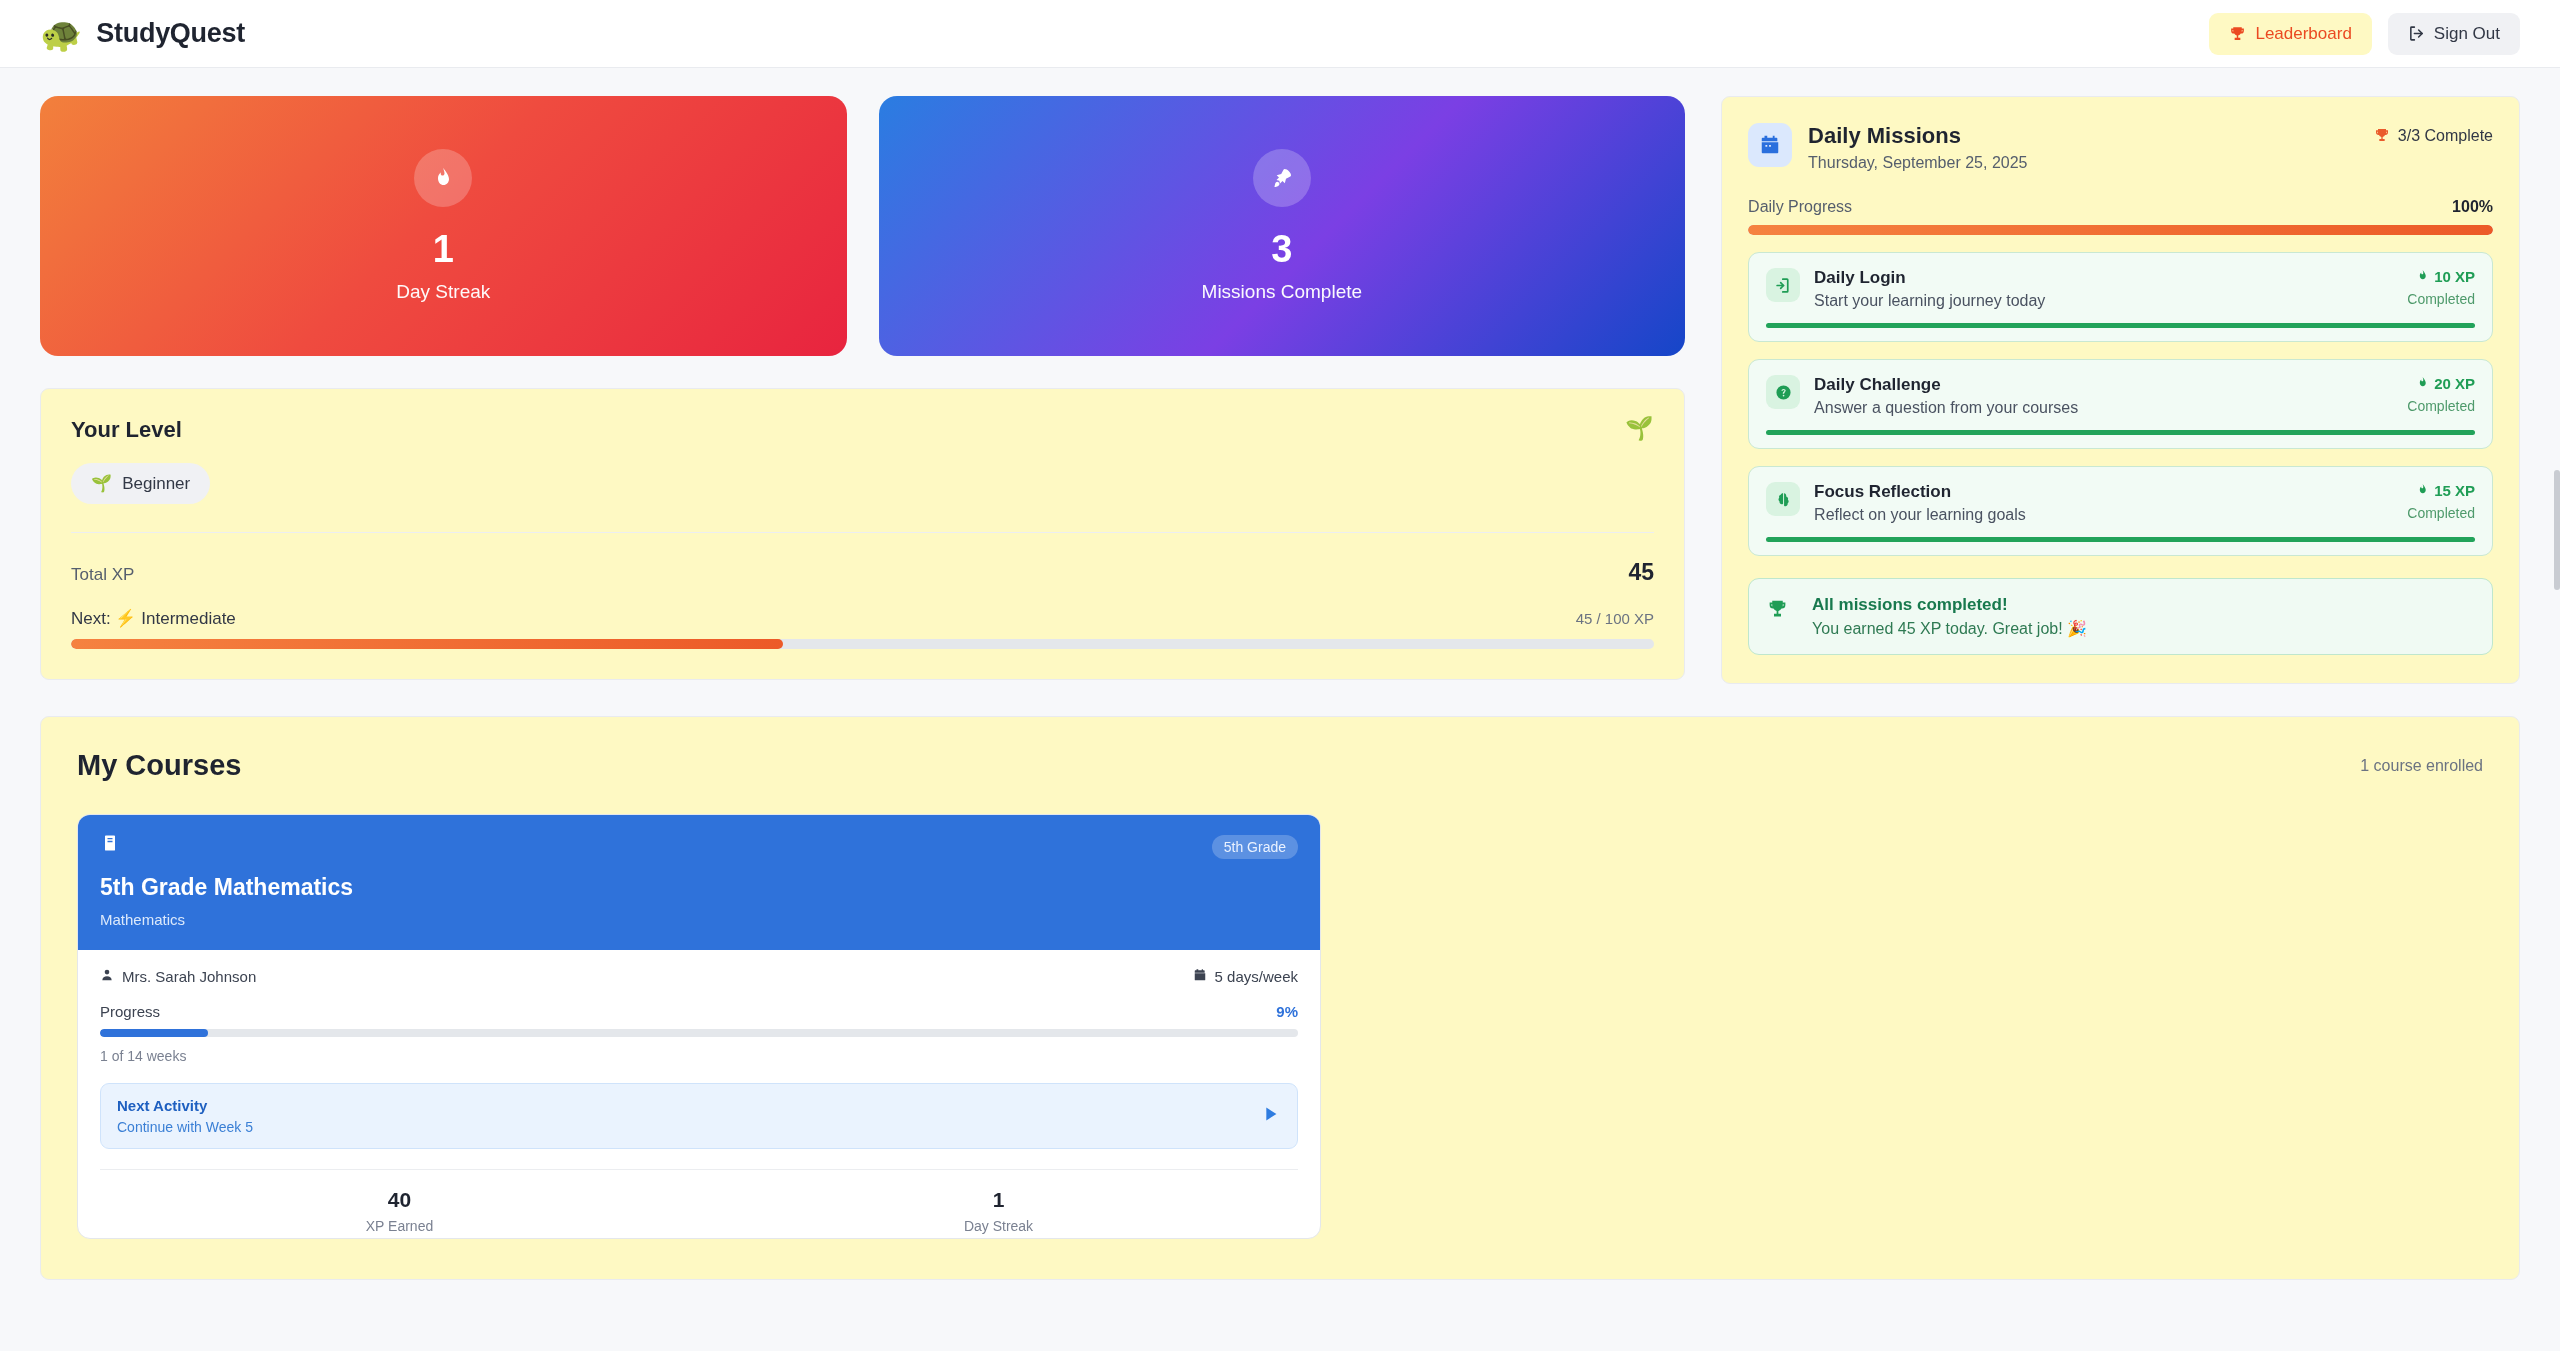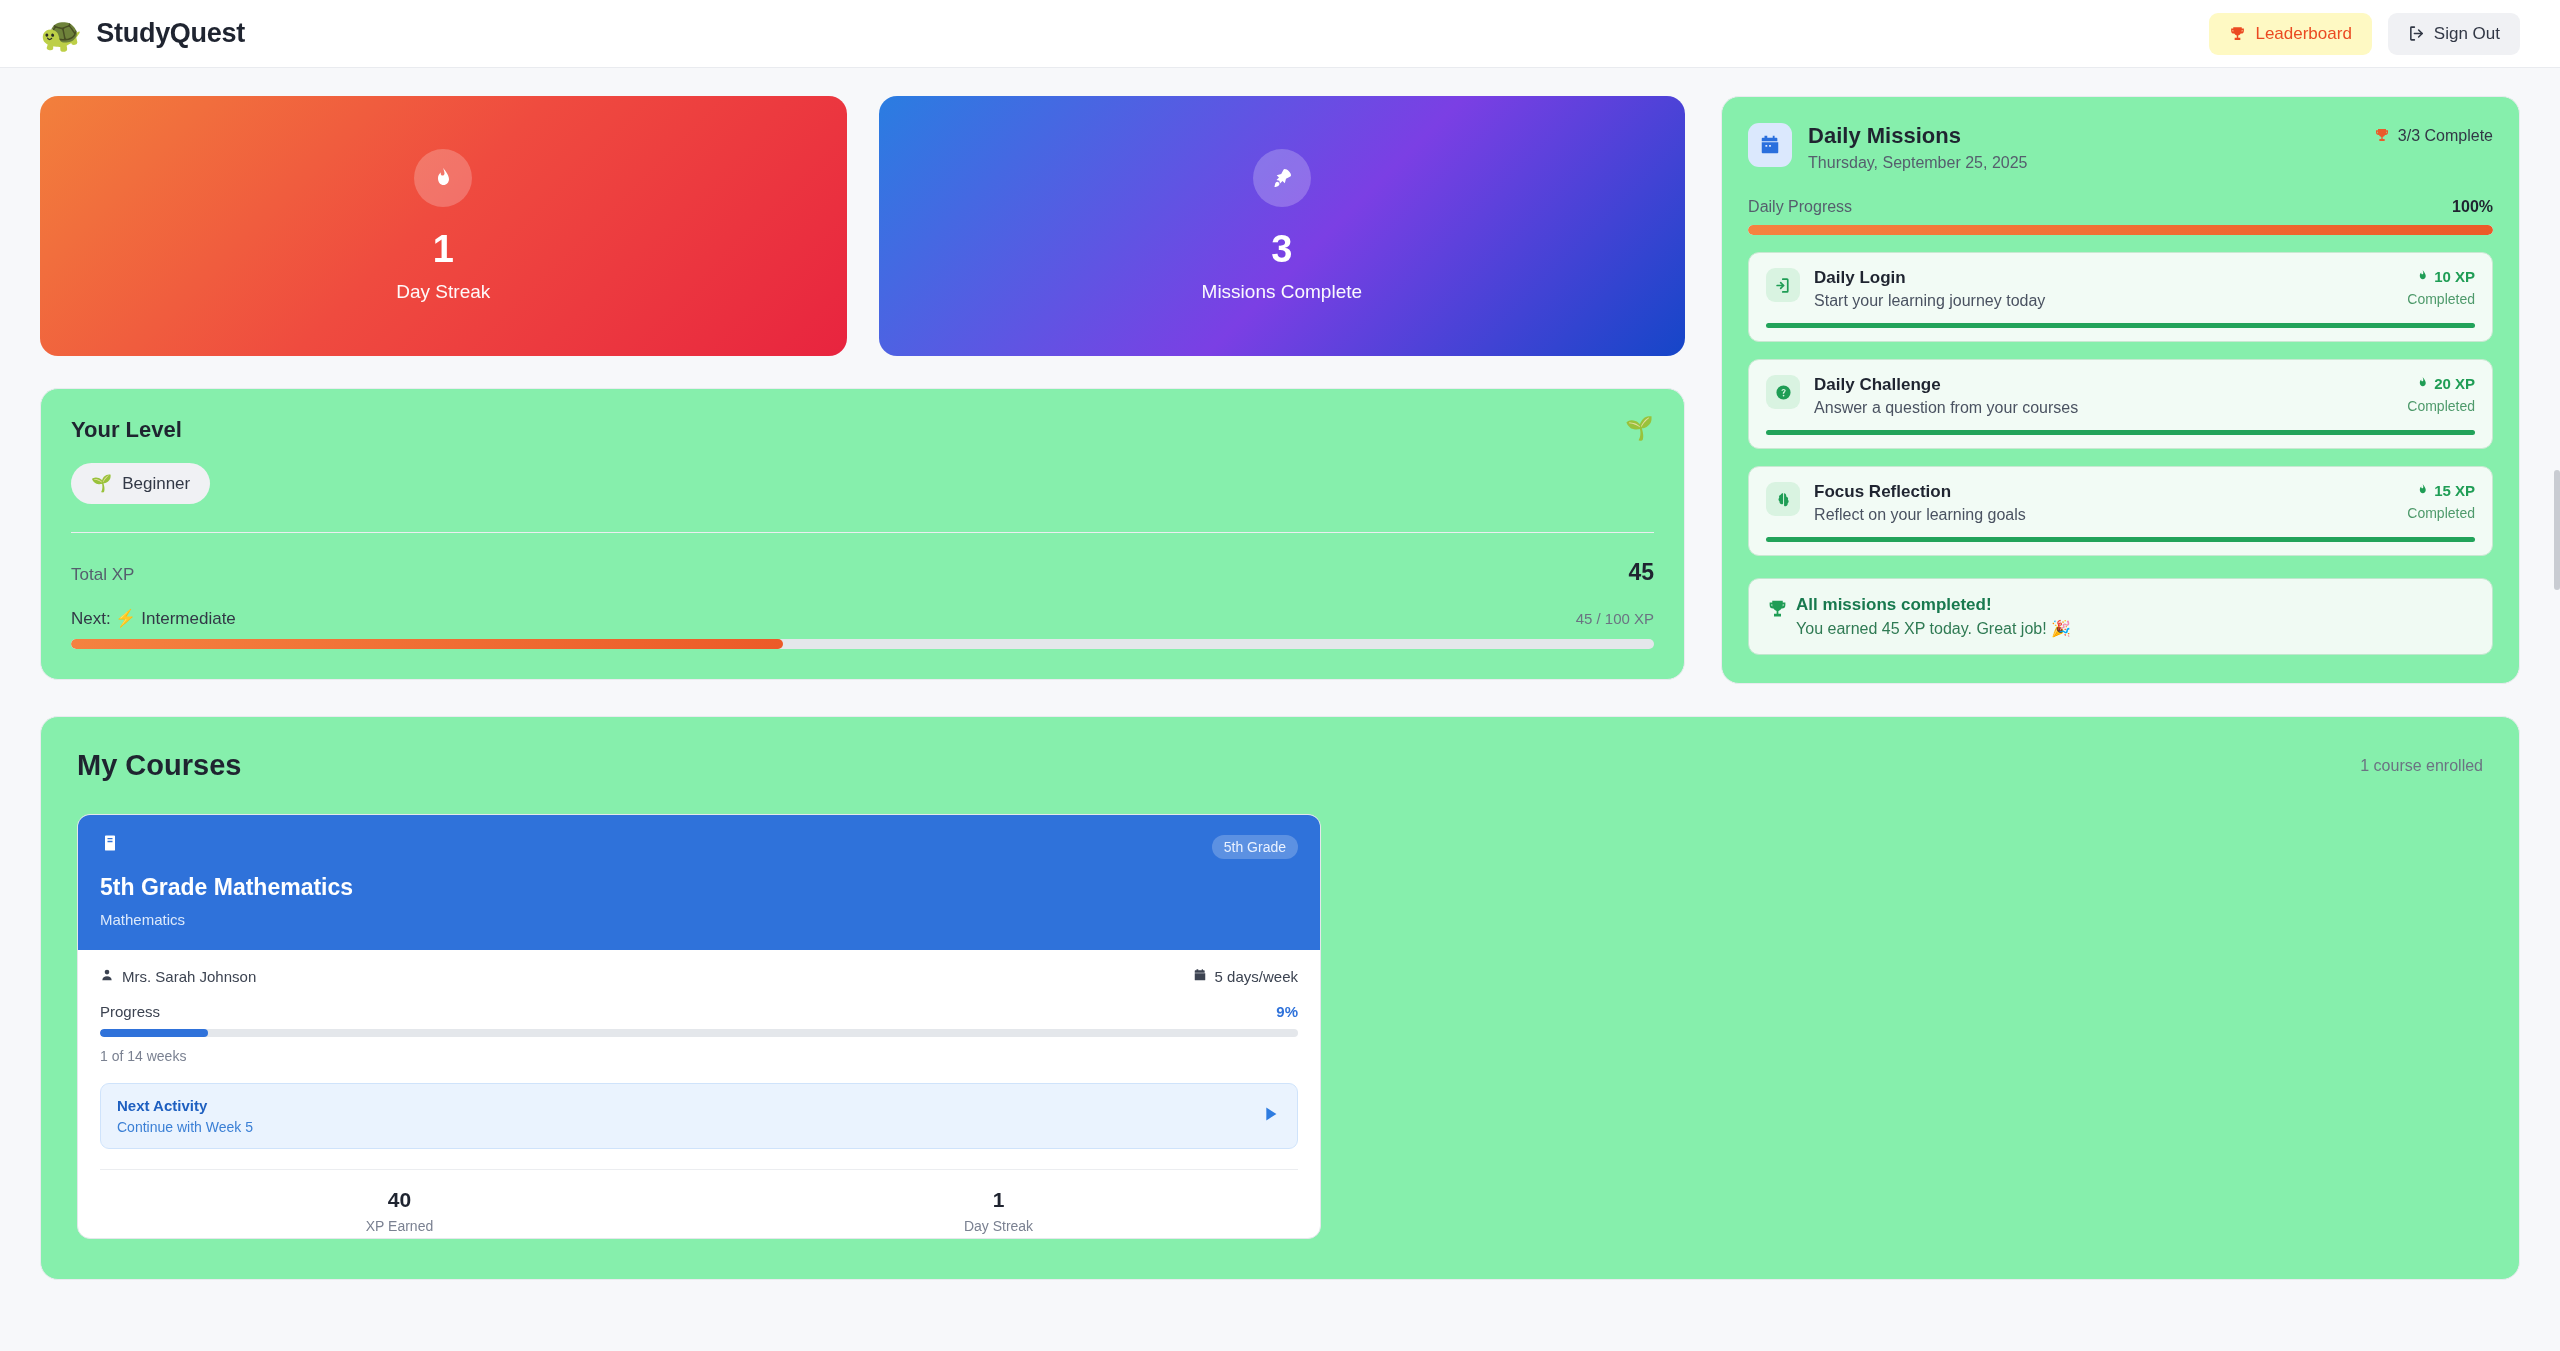--- a/index.html
+++ b/index.html
@@ -55,22 +55,22 @@
     width: 58px; height: 58px; border-radius: 50%;
     background: rgba(255,255,255,0.22);
     display: flex; align-items: center; justify-content: center;
     font-size: 26px; margin-bottom: 23px;
   }
   .stat-value { font-size: 38px; font-weight: bold; line-height: 1; }
   .stat-label { font-size: 19px; margin-top: 13px; opacity: 0.97; }
 
   
   .card {
-    background: #86efac; border: 1px solid #e9ebef;
-    border-radius: 18px;
+    background: #fef9c3; border: 1px solid #e9ebef;
+    border-radius: 9px;
   }
 
   
   .level-card { margin-top: 32px; padding: 28px 30px 30px 30px; }
   .level-head { display: flex; align-items: flex-start; }
   .level-title { font-size: 22px; font-weight: bold; color: #1f2430; }
   .level-emoji { margin-left: auto; font-size: 23px; line-height: 1; }
   .level-badge {
     display: inline-flex; align-items: center; gap: 10px;
     background: #f0f1f4; border-radius: 22px;
@@ -125,21 +125,21 @@
   .mission-xp {
     font-size: 15px; font-weight: bold; color: #1f9d55;
     display: flex; align-items: center; gap: 5px; justify-content: flex-end;
   }
   .mission-status { font-size: 14px; color: #4e9a6b; margin-top: 6px; }
   .mission-bar { height: 5px; background: #22a35a; border-radius: 4px; margin-top: 13px; }
 
   .all-done {
     margin-top: 22px; border: 1px solid #bfe7cd;
     background: #f0faf3; border-radius: 11px;
-    padding: 16px 18px; display: flex; align-items: flex-start; gap: 8px;
+    padding: 16px 18px; display: flex; align-items: flex-start; gap: 24px;
   }
   .all-done-title { font-size: 17px; font-weight: bold; color: #18794e; }
   .all-done-sub { font-size: 16px; color: #2f7a53; margin-top: 4px; }
 
   
   .courses-card { margin-top: 32px; padding: 32px 36px 40px 36px; }
   .courses-head { display: flex; align-items: center; }
   .courses-title { font-size: 29px; font-weight: bold; color: #1f2430; }
   .courses-count { margin-left: auto; font-size: 16px; color: #6b7382; }
 

